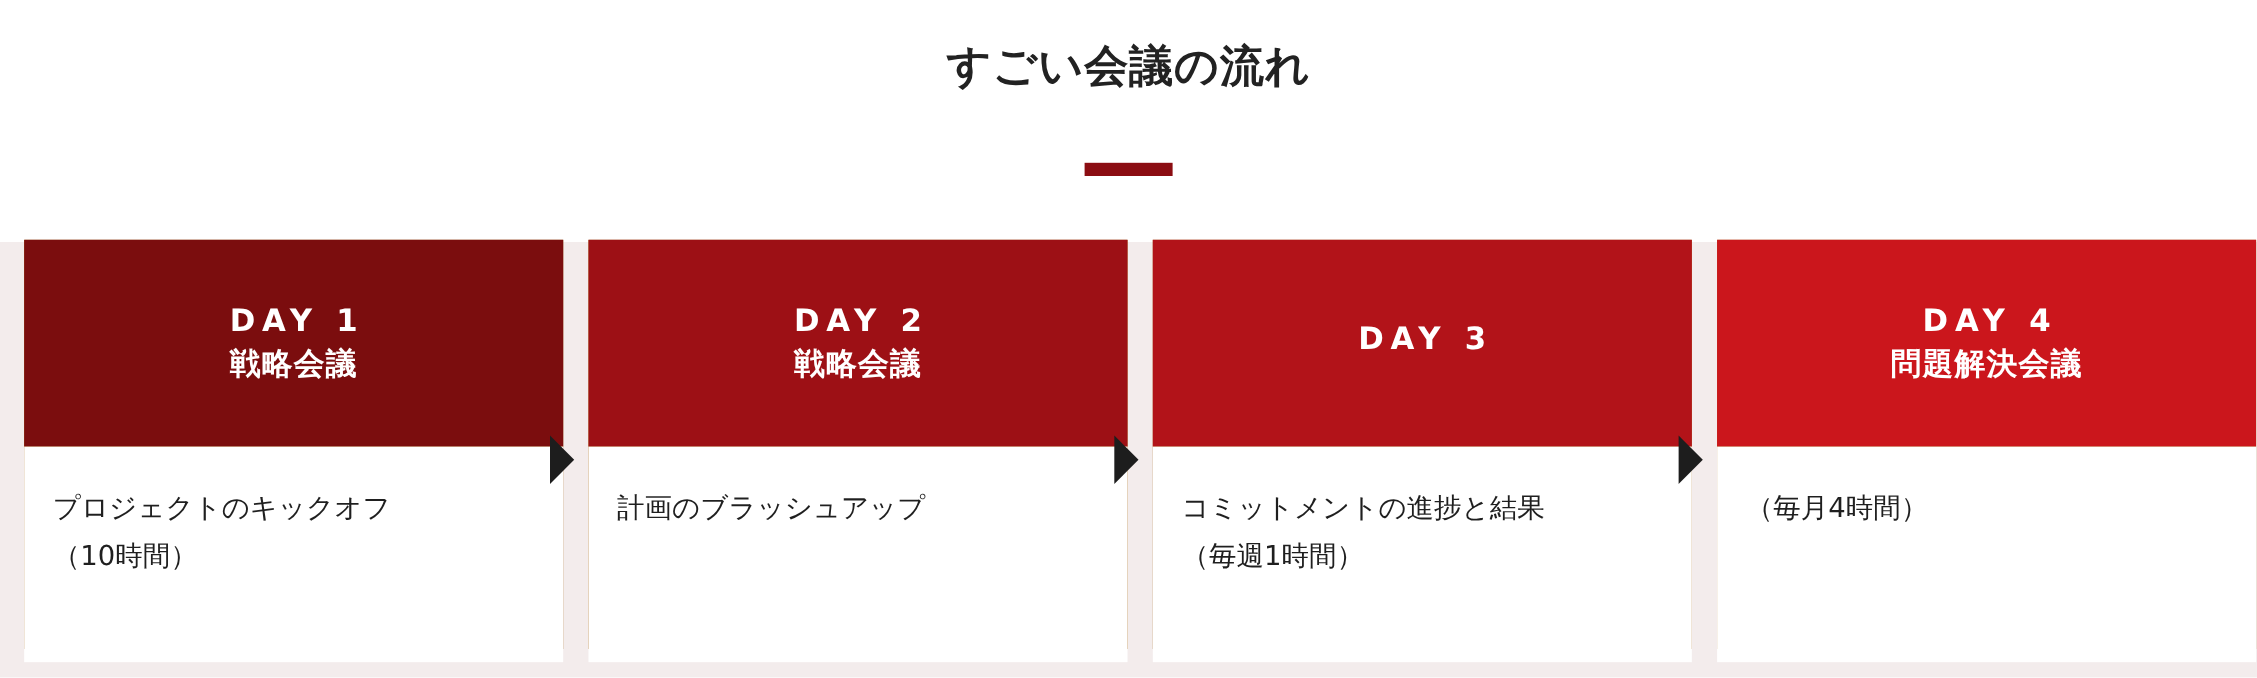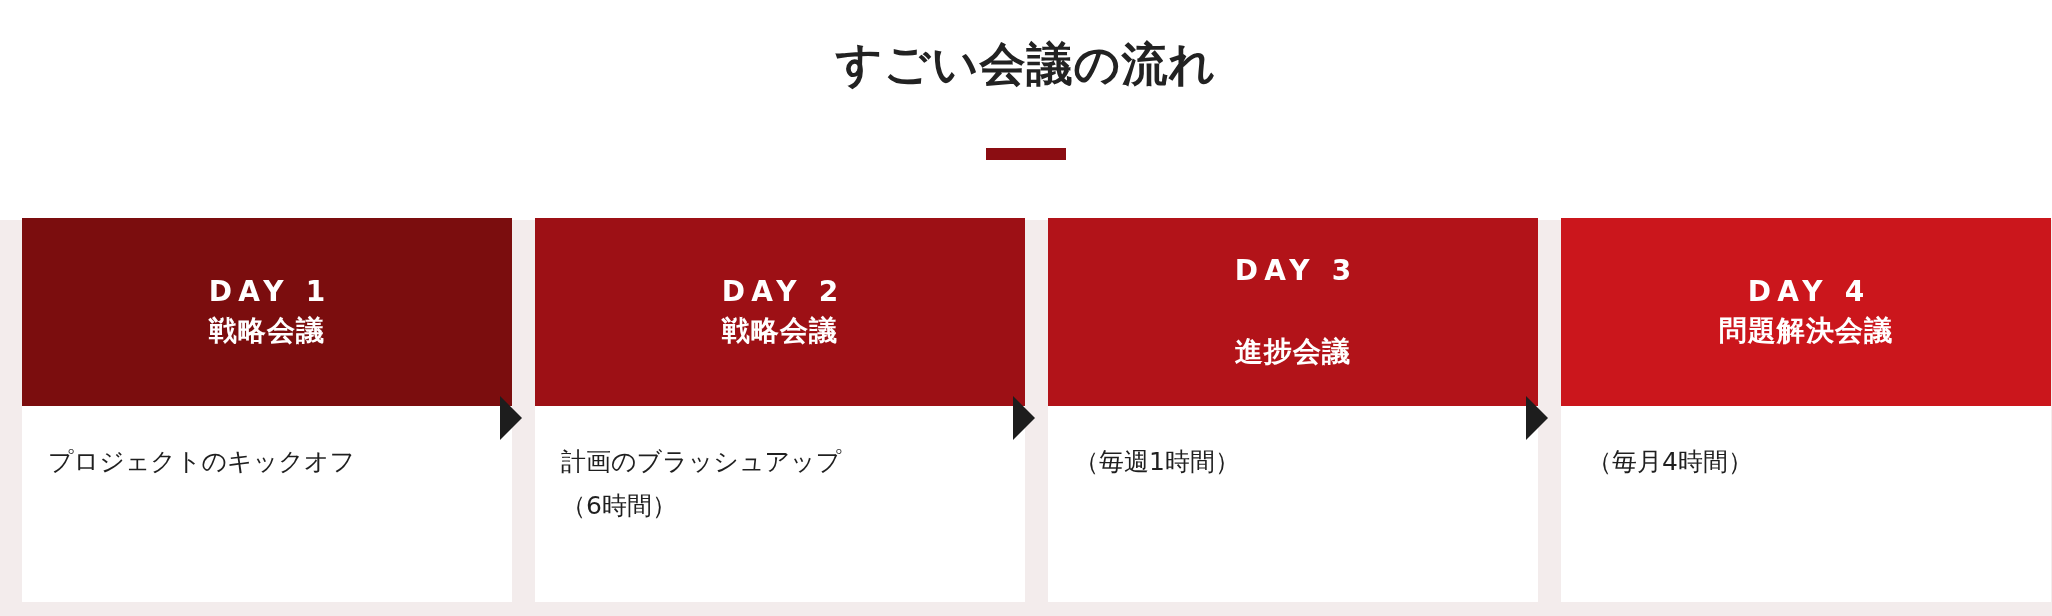--- a/index.html
+++ b/index.html
@@ -40,26 +40,26 @@
     left: 0;
     top: 0;
     width: 2052px;
     height: 200px;
     z-index: 3;
     text-align: center;
   }
   .page-title {
     margin: 0;
     padding-top: 36px;
-    font-size: 46px;
+    font-size: 40px;
     line-height: 1.25;
     font-weight: 700;
     letter-spacing: 0.02em;
     color: #222222;
-    font-family: Liberation Sans, sans-serif;
+    font-family: Liberation Serif, serif;
   }
   .title-rule {
     position: absolute;
     left: 50%;
     top: 148px;
     margin-left: -40px;
     width: 80px;
     height: 12px;
     background: #8b0d12;
   }
@@ -161,40 +161,40 @@
 
   <div class="cards">
 
     <div class="card c1">
       <div class="card-head" style="background: rgb(123, 13, 14);">
         <div class="day-label">DAY 1</div>
         <div class="day-title">戦略会議</div>
       </div>
       <div class="card-body">
         <div class="body-line">プロジェクトのキックオフ</div>
+        <div class="body-line">（10時間）</div>
       </div>
     </div>
 
     <div class="card c2">
       <div class="card-head" style="background: rgb(157, 16, 21);">
         <div class="day-label">DAY 2</div>
         <div class="day-title">戦略会議</div>
       </div>
       <div class="card-body">
         <div class="body-line">計画のブラッシュアップ</div>
-        <div class="body-line">（6時間）</div>
       </div>
     </div>
 
     <div class="card c3">
       <div class="card-head" style="background: rgb(178, 19, 25); gap: 42px;">
         <div class="day-label">DAY 3</div>
-        <div class="day-title">進捗会議</div>
-      </div>
-      <div class="card-body">
+      </div>
+      <div class="card-body">
+        <div class="body-line">コミットメントの進捗と結果</div>
         <div class="body-line">（毎週1時間）</div>
       </div>
     </div>
 
     <div class="card c4">
       <div class="card-head" style="background: rgb(203, 22, 28); align-items: center;">
         <div class="day-label">DAY 4</div>
         <div class="day-title">問題解決会議</div>
       </div>
       <div class="card-body">

